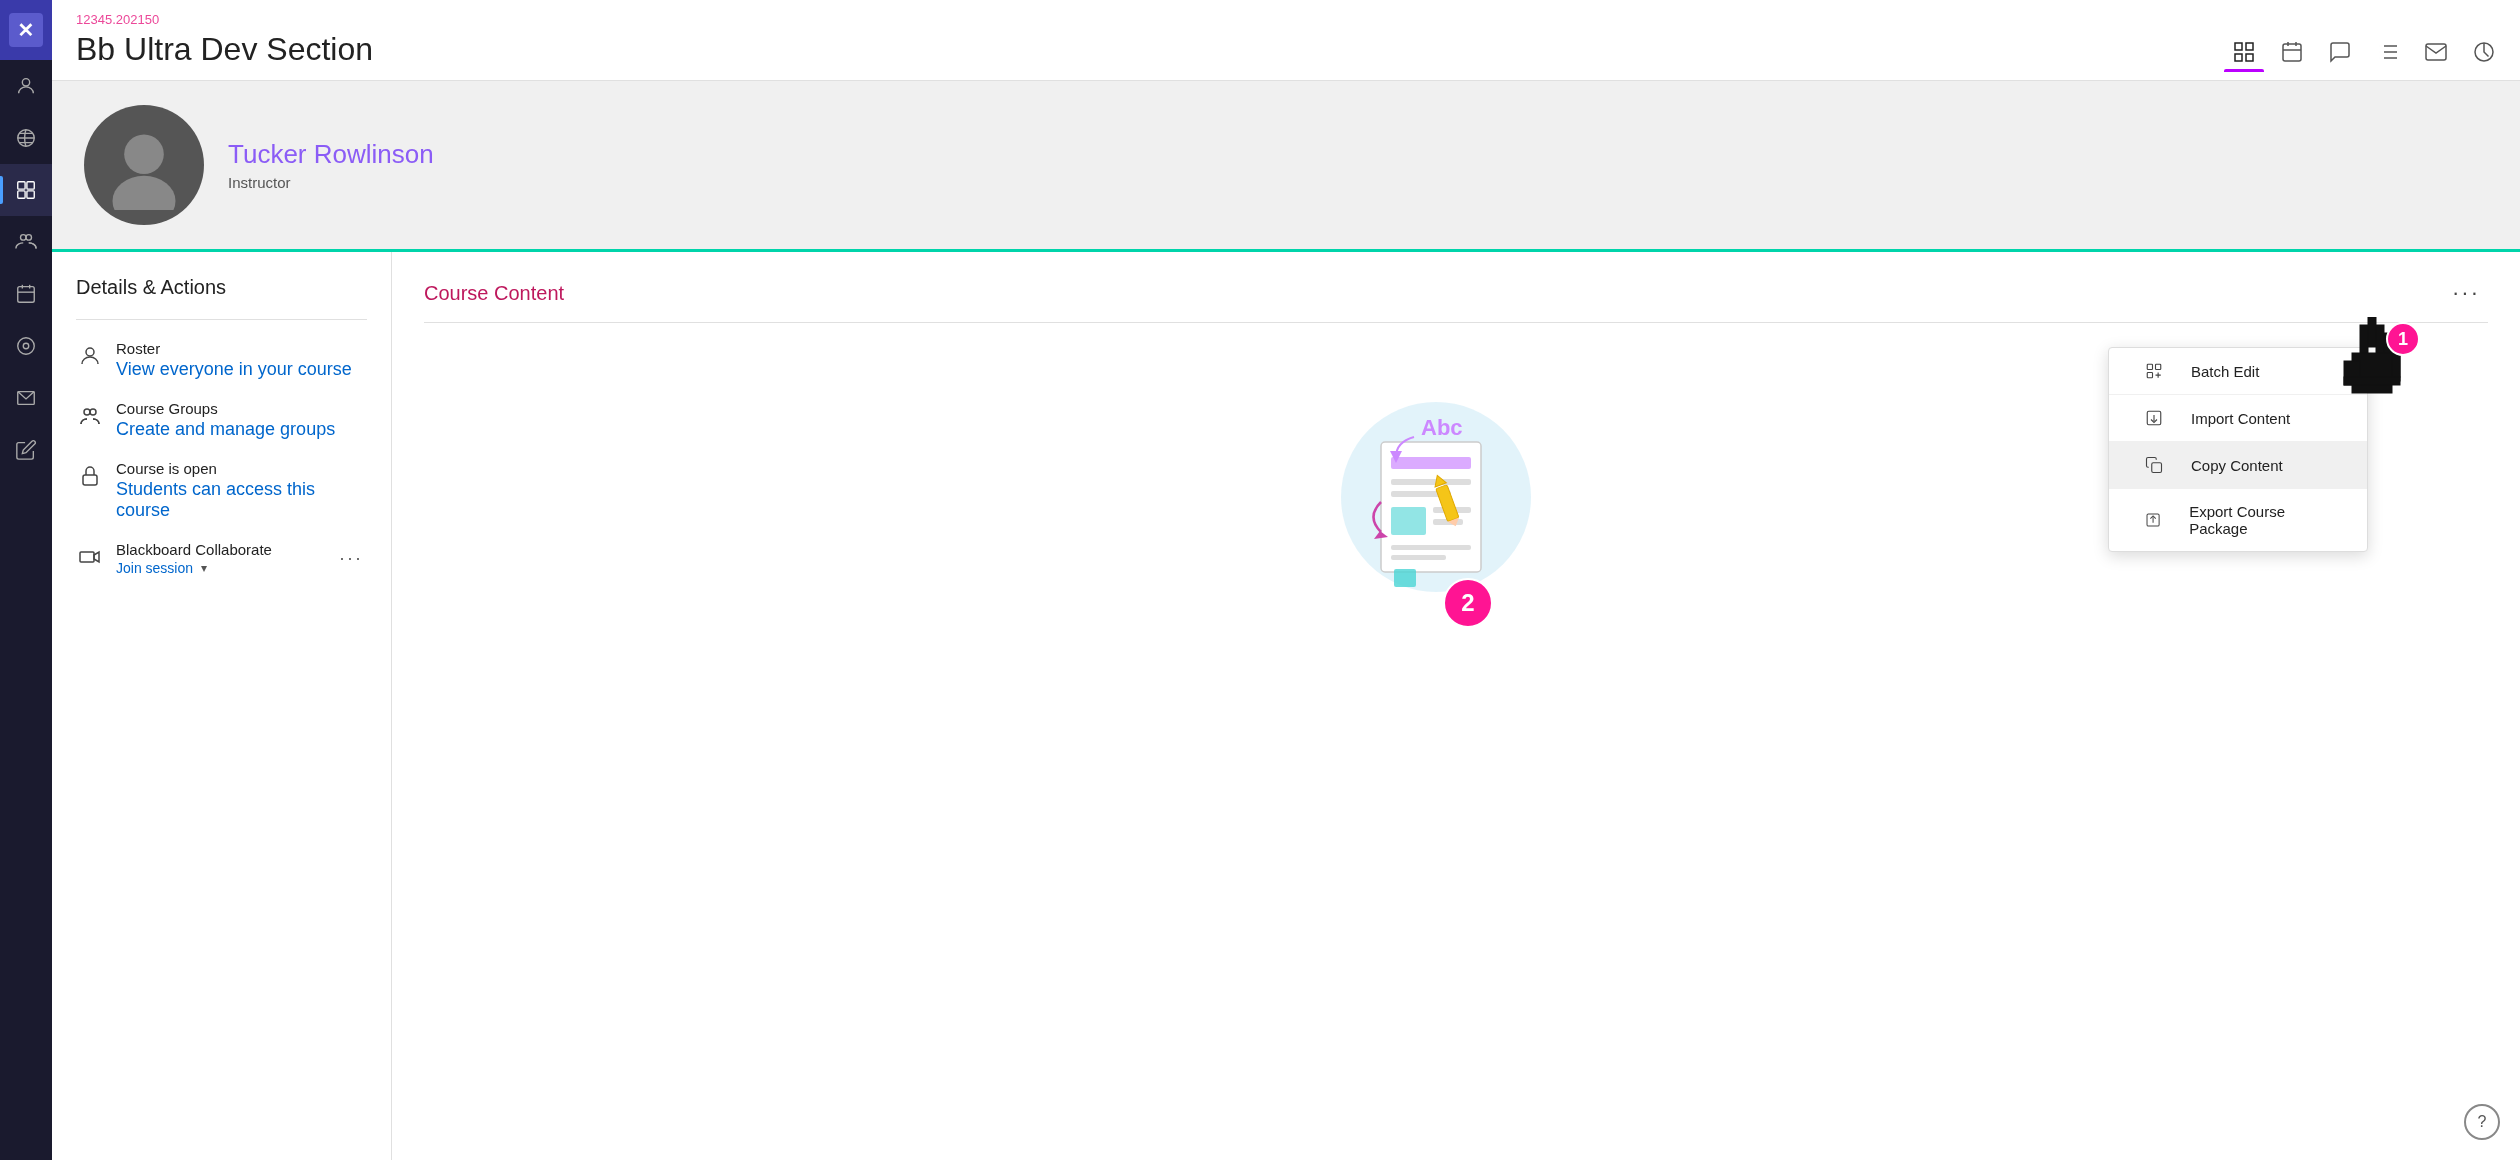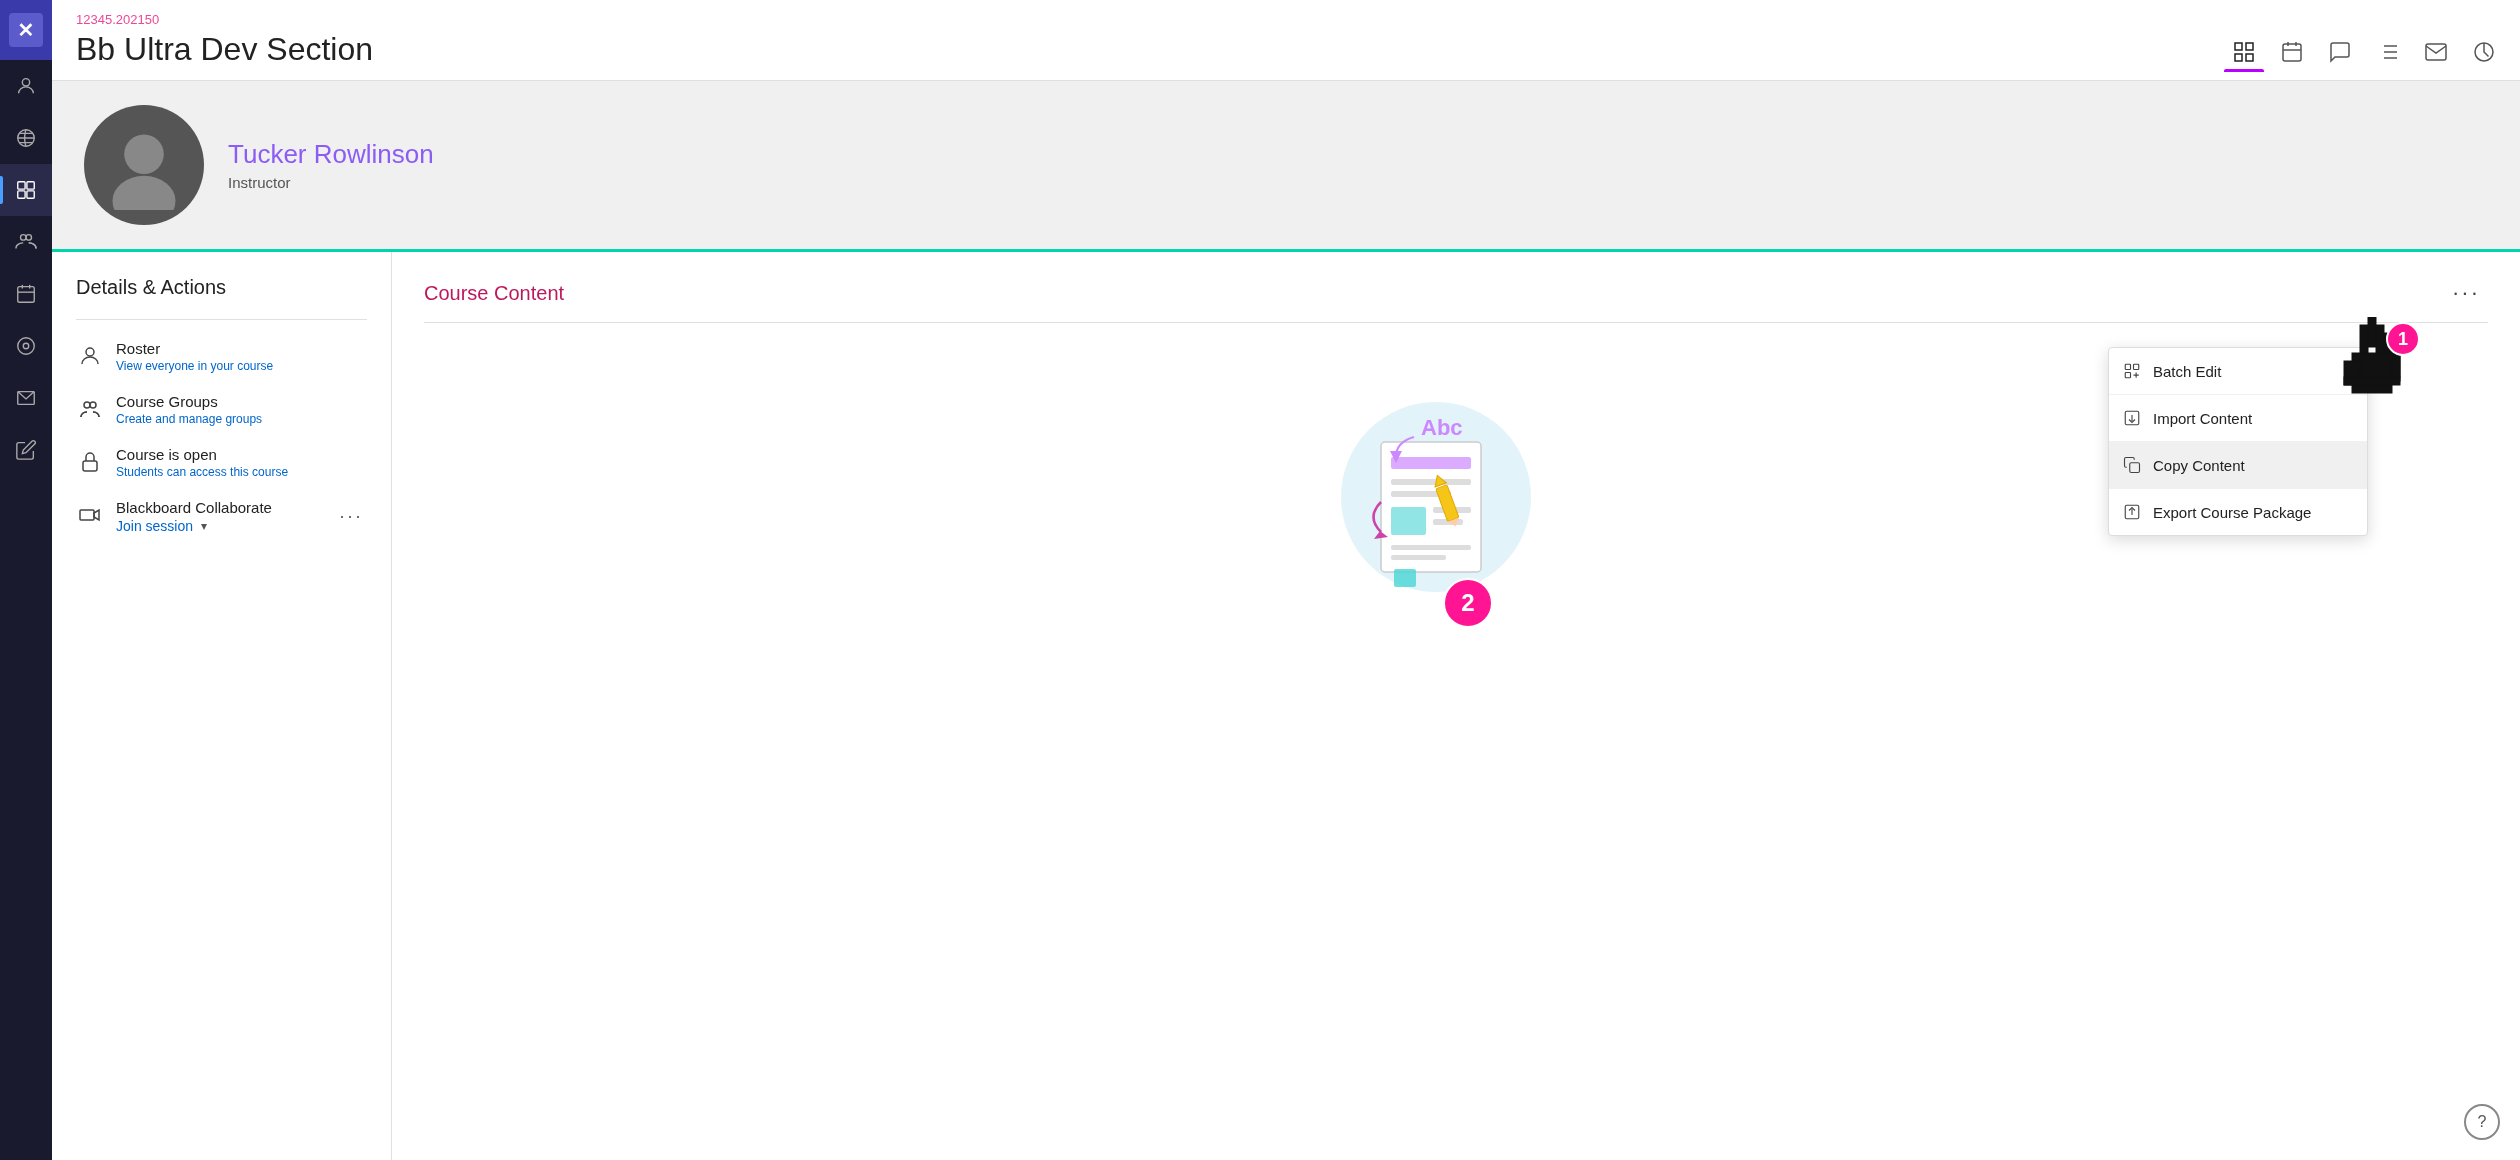--- a/index.html
+++ b/index.html
@@ -218,21 +218,21 @@
       stroke-width: 1.5;
     }
     .detail-content {}
     .detail-label {
       font-size: 15px;
       font-weight: 500;
       color: #222;
       display: block;
     }
     .detail-link {
-      font-size: 12px;
+      font-size: 18px;
       color: #0066cc;
       text-decoration: none;
       display: block;
       margin-top: 2px;
     }
     .bb-collaborate-row {
       display: flex;
       align-items: flex-start;
       gap: 12px;
       margin-bottom: 20px;
@@ -316,22 +316,22 @@
       background: white;
       border: 1px solid #ddd;
       border-radius: 4px;
       box-shadow: 0 4px 16px rgba(0,0,0,0.15);
       width: 260px;
       z-index: 100;
     }
     .dropdown-item {
       display: flex;
       align-items: center;
-      gap: 12px;
-      padding: 14px 14px;
+      gap: 28px;
+      padding: 14px 36px;
       font-size: 15px;
       color: #222;
       cursor: pointer;
       border-bottom: 1px solid #f0f0f0;
     }
     .dropdown-item:last-child { border-bottom: none; }
     .dropdown-item.active {
       background: #f0f0f0;
     }
     .dropdown-item svg {

